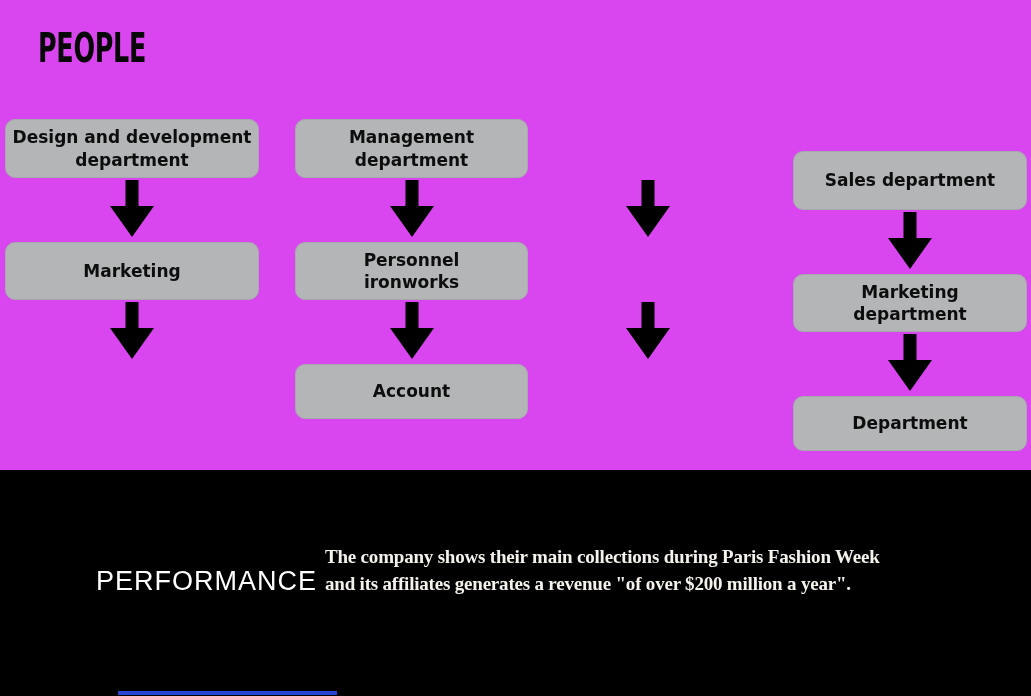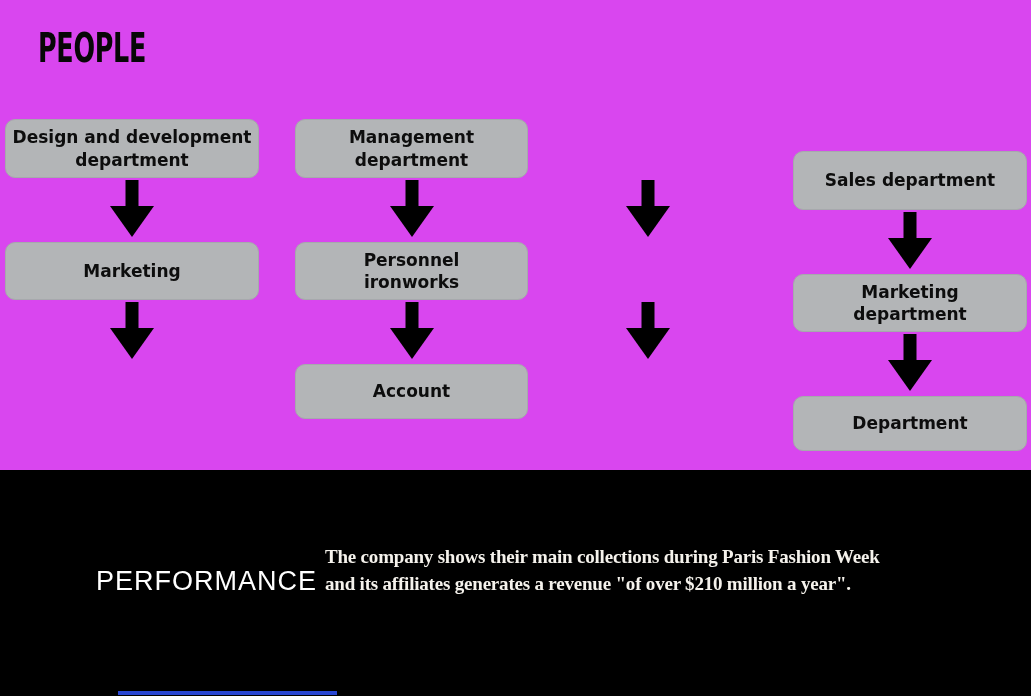--- a/index.html
+++ b/index.html
@@ -117,18 +117,18 @@
     </div>
 
   </div>
 
   <div class="performance"></div>
 
   <div class="perf-title">PERFORMANCE</div>
 
   <div class="perf-text">
     <div>The company shows their main collections during Paris Fashion Week</div>
-    <div>and its affiliates generates a revenue "of over $210 million a year".</div>
+    <div>and its affiliates generates a revenue "of over $200 million a year".</div>
   </div>
 
   <div class="accent-line"></div>
 
 </div>
 
 </body></html>

